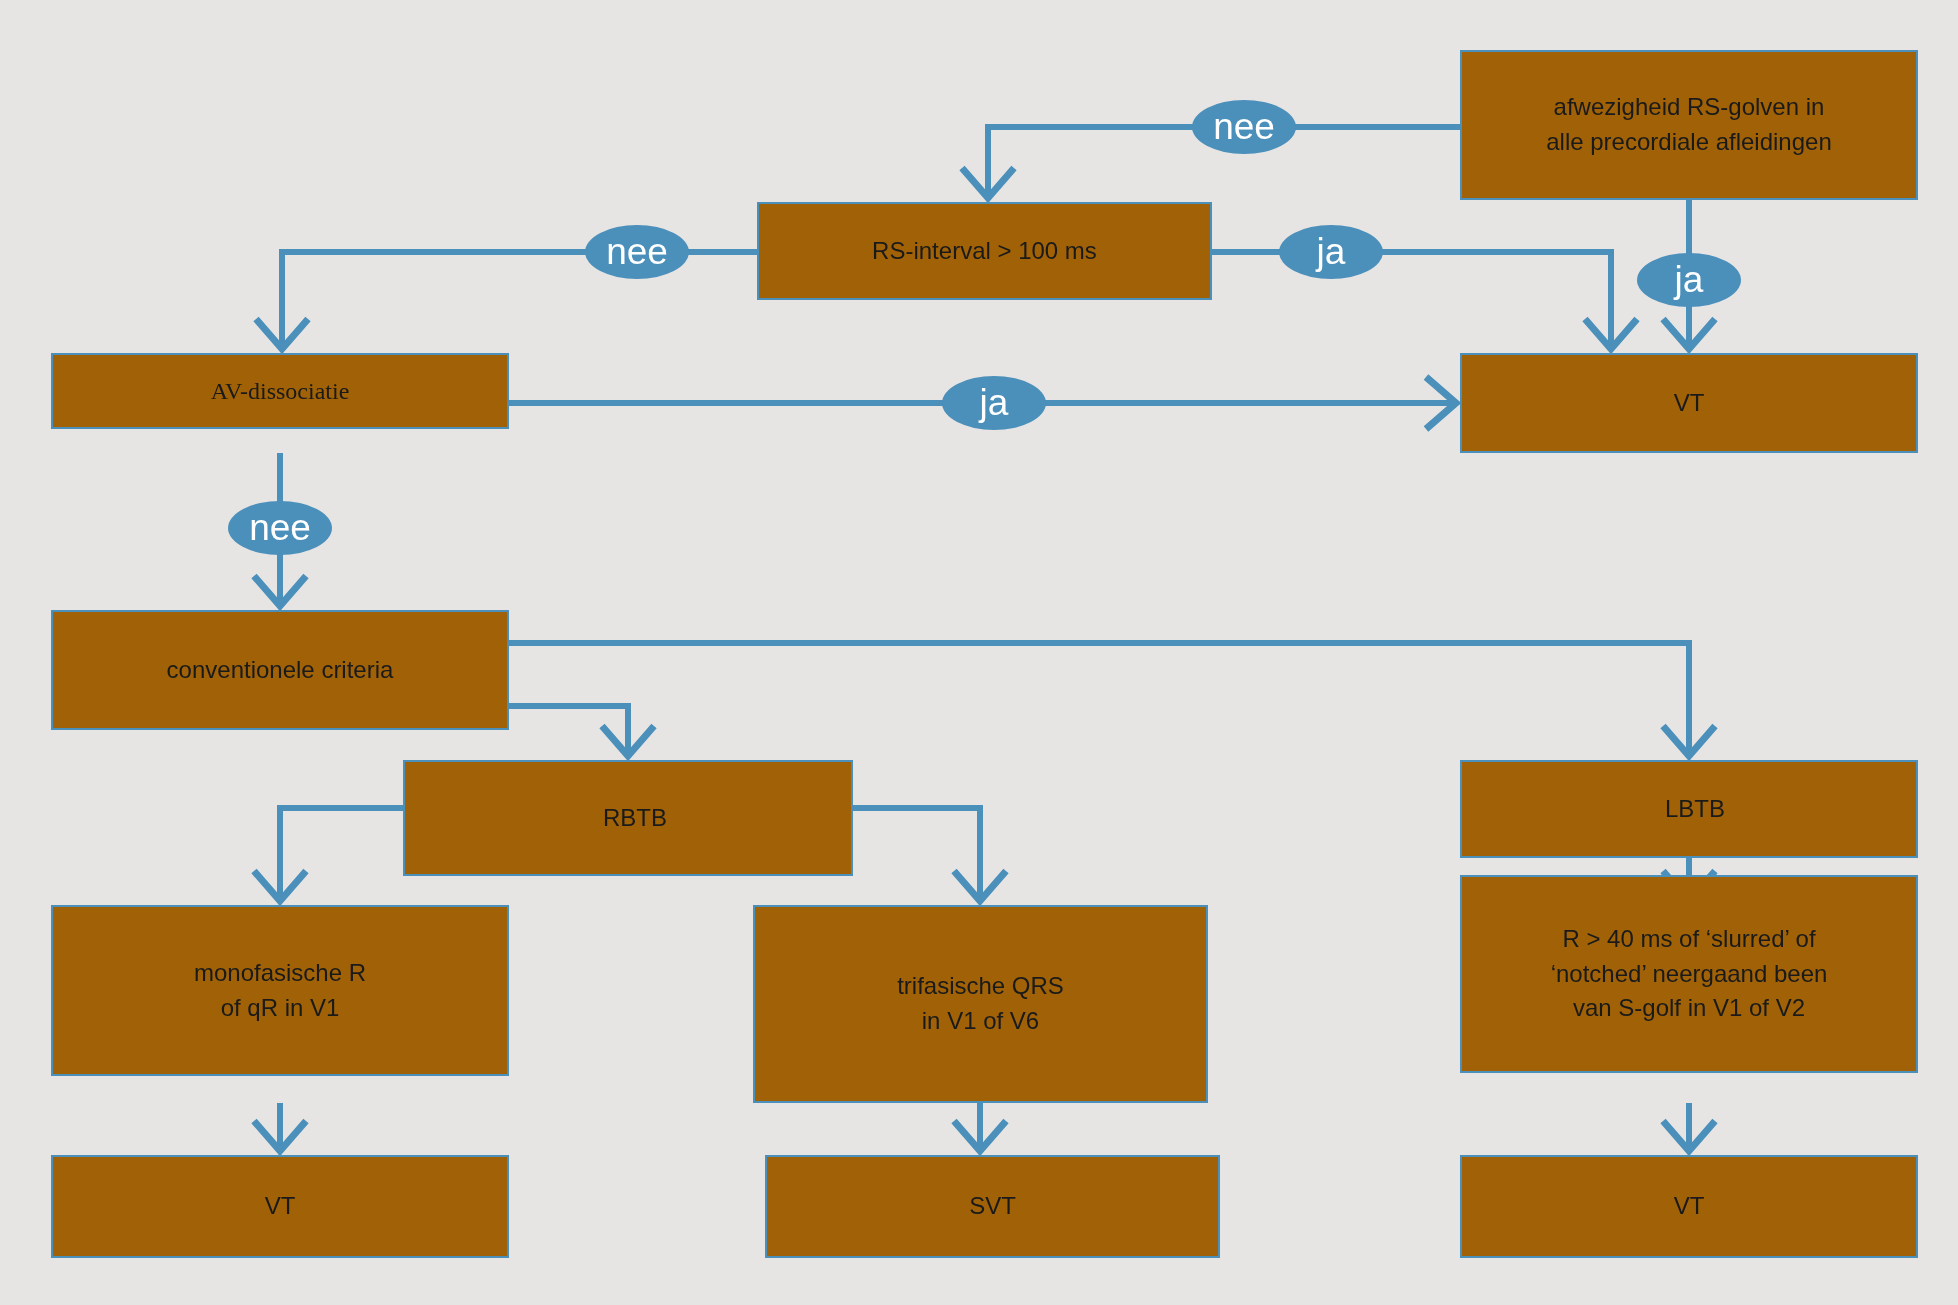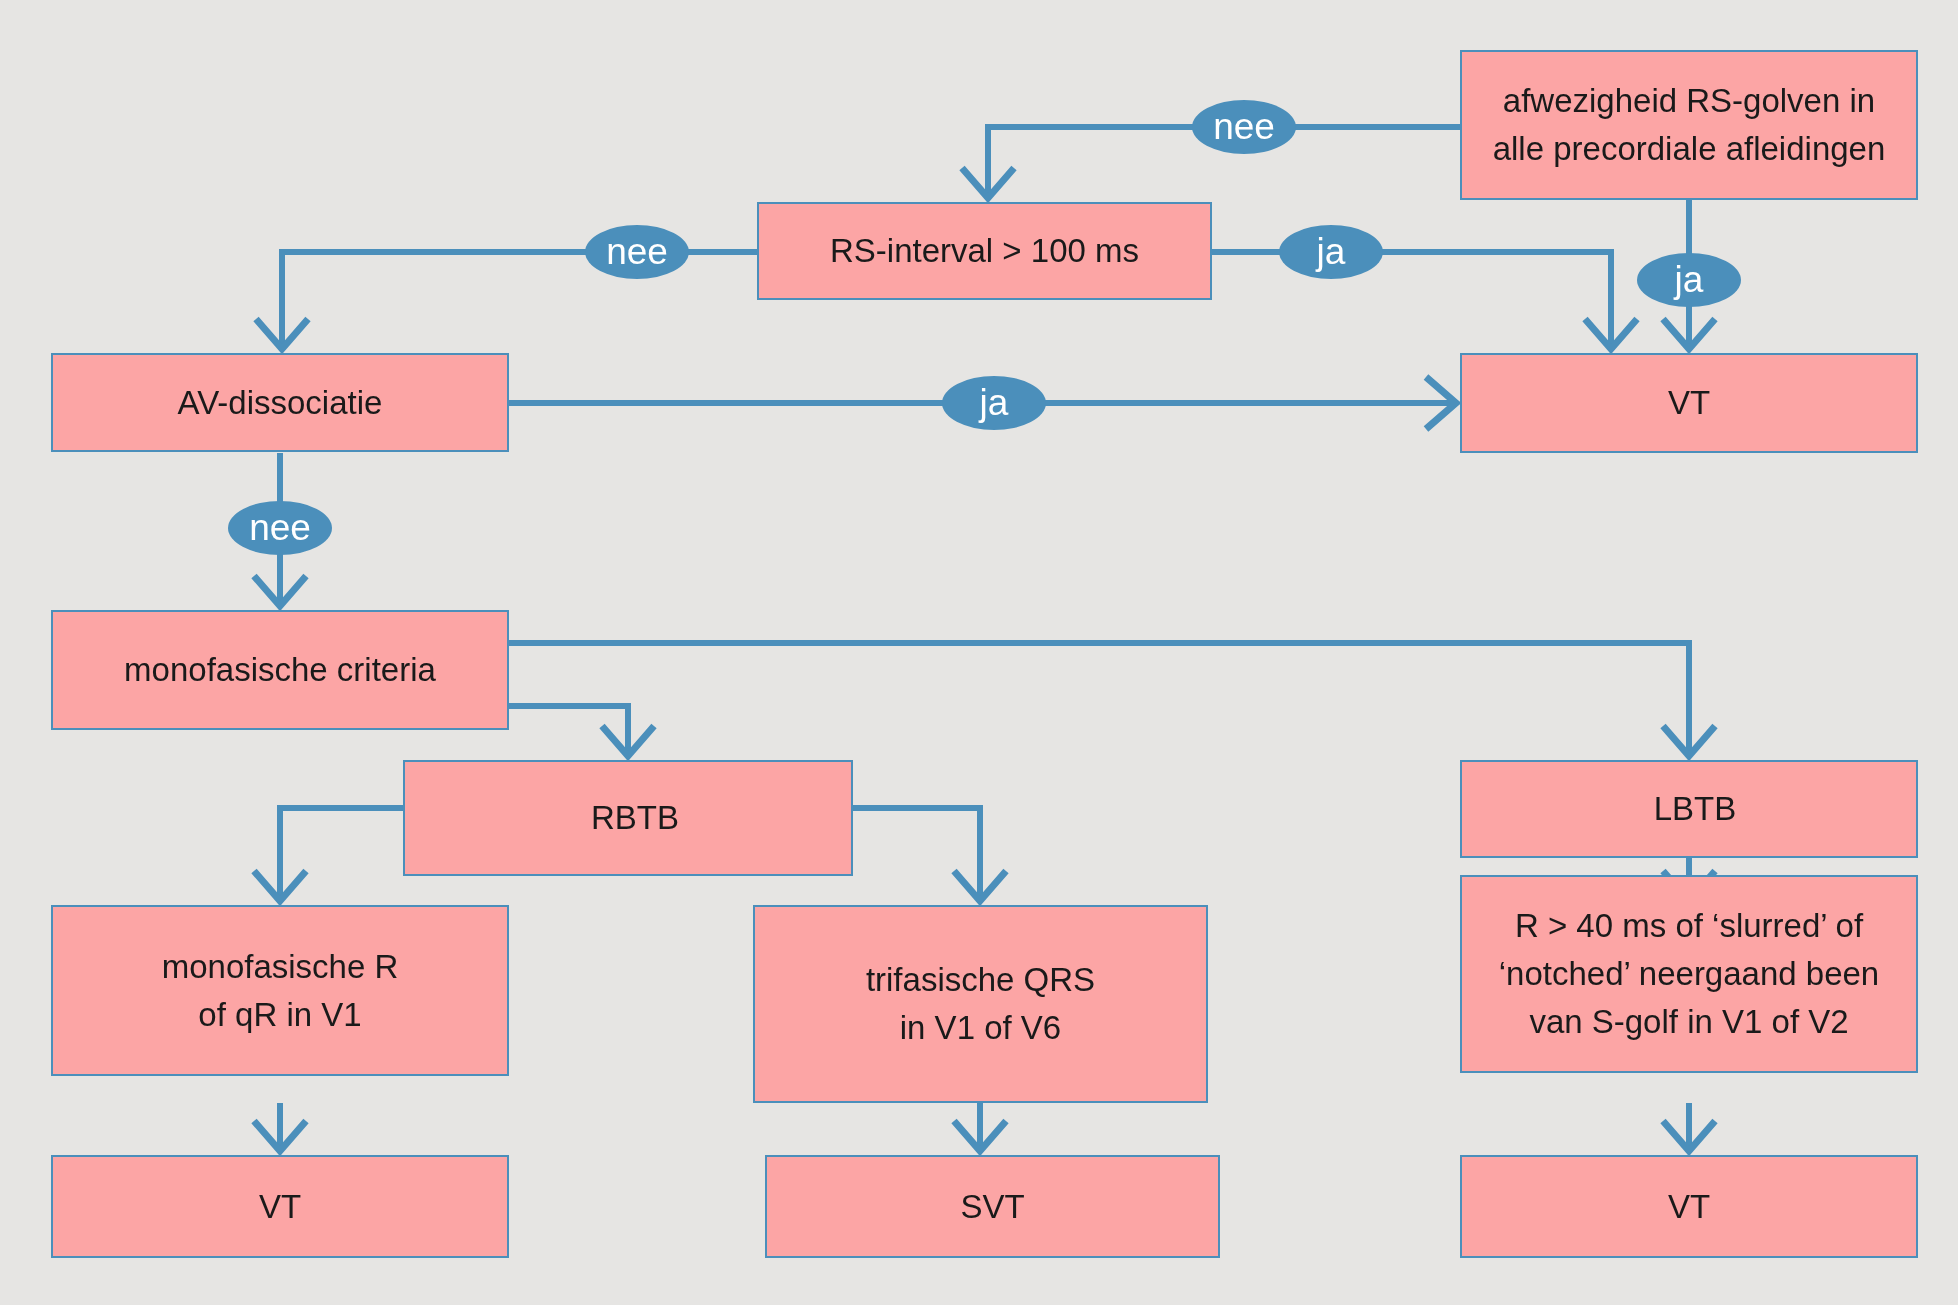--- a/index.html
+++ b/index.html
@@ -27,24 +27,24 @@
     stroke-width: 6;
   }
   .wires .chev {
     fill: none;
     stroke: #4b8fbb;
     stroke-width: 7;
   }
   .node {
     position: absolute;
     box-sizing: border-box;
-    background: #fca5a5;
+    background: #a16207;
     border: 2.5px solid #4b8fbb;
     color: #1a1a1a;
-    font-size: 33px;
+    font-size: 24px;
     line-height: 1.45;
     display: flex;
     align-items: center;
     justify-content: center;
     text-align: center;
     white-space: pre-line;
     z-index: 2;
   }
   .tag {
     position: absolute;
@@ -111,25 +111,25 @@
 
     <line x1="1689" y1="1103" x2="1689" y2="1152"></line>
     <polyline class="chev" points="1663,1121 1689,1151 1715,1121"></polyline>
   </svg>
 
   <div class="node" style="left:1460px; top:50px;  width:458px; height:150px;">afwezigheid RS-golven in
 alle precordiale afleidingen</div>
 
   <div class="node" style="left:757px;  top:202px; width:455px; height:98px;">RS-interval &gt; 100 ms</div>
 
-  <div class="node" style="left:51px;   top:353px; width:458px; height:99px;">AV-dissociatie</div>
+  <div class="node" style="left:51px;   top:353px; width:458px; height:76px;font-family:Liberation Serif, serif;">AV-dissociatie</div>
 
   <div class="node" style="left:1460px; top:353px; width:458px; height:100px;">VT</div>
 
-  <div class="node" style="left:51px;   top:610px; width:458px; height:120px;">monofasische criteria</div>
+  <div class="node" style="left:51px;   top:610px; width:458px; height:120px;">conventionele criteria</div>
 
   <div class="node" style="left:403px;  top:760px; width:450px; height:116px;padding-left:14px;">RBTB</div>
 
   <div class="node" style="left:1460px; top:760px; width:458px; height:98px;padding-left:12px;">LBTB</div>
 
   <div class="node" style="left:51px;   top:905px; width:458px; height:171px;">monofasische R
 of qR in V1</div>
 
   <div class="node" style="left:753px;  top:905px; width:455px; height:198px;">trifasische QRS
 in V1 of V6</div>

